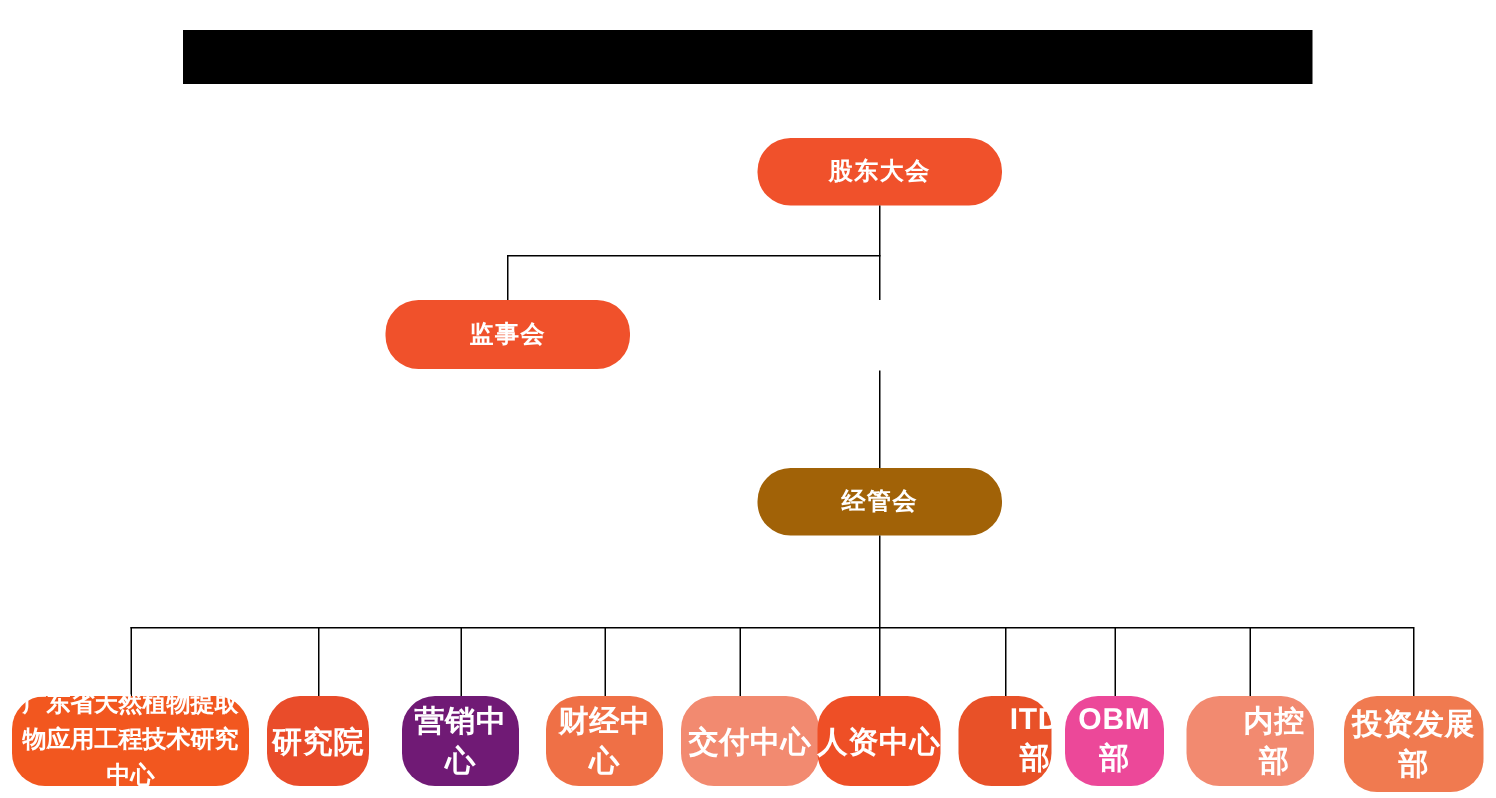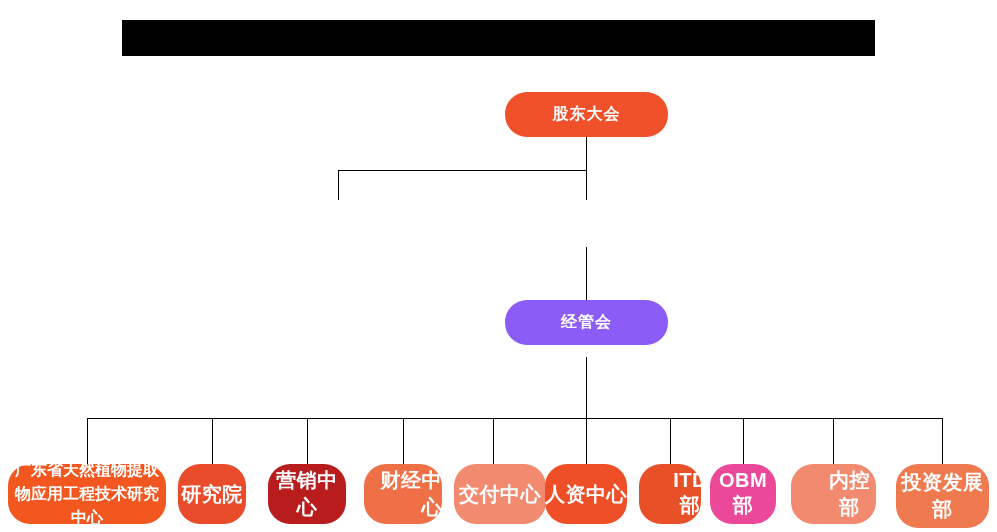--- a/index.html
+++ b/index.html
@@ -47,48 +47,49 @@
 <div class="canvas">
 
   <div class="redacted-bar" style="left:122px; top:20px; width:753px; height:36px;"></div>
 
   <div class="node" style="left: 505px; top: 92px; width: 163px; height: 45px; background-color: rgb(240, 81, 43);">股东大会</div>
 
   <div class="line v" style="left:586px; top:137px; height:63px;"></div>
   <div class="line h" style="left:338px; top:170px; width:249px;"></div>
   <div class="line v" style="left:338px; top:170px; height:30px;"></div>
 
+  <div class="node" style="left: 257px; top: 200px; width: 163px; height: 46px; background-color: rgb(240, 81, 43);">监事会</div>
 
 
   <div class="line v" style="left:586px; top:247px; height:65px;"></div>
 
-  <div class="node" style="left: 505px; top: 300px; width: 163px; height: 45px; background-color: #8b5cf6;">经管会</div>
+  <div class="node" style="left: 505px; top: 312px; width: 163px; height: 45px; background-color: #a16207;">经管会</div>
 
   <div class="line v" style="left:586px; top:357px; height:61px;"></div>
 
   <div class="line h" style="left:87px; top:418px; width:855px;"></div>
 
   <div class="line v" style="left:87px;  top:418px; height:46px;"></div>
   <div class="line v" style="left:212px; top:418px; height:46px;"></div>
   <div class="line v" style="left:307px; top:418px; height:46px;"></div>
   <div class="line v" style="left:403px; top:418px; height:46px;"></div>
   <div class="line v" style="left:493px; top:418px; height:46px;"></div>
   <div class="line v" style="left:586px; top:418px; height:46px;"></div>
   <div class="line v" style="left:670px; top:418px; height:46px;"></div>
   <div class="line v" style="left:743px; top:418px; height:46px;"></div>
   <div class="line v" style="left:833px; top:418px; height:46px;"></div>
   <div class="line v" style="left:942px; top:418px; height:46px;"></div>
 
   <div class="node dept dept-long" style="left: 8px; top: 464px; width: 158px; height: 60px; background-color: rgb(242, 87, 31);">广东省天然植物提取物应用工程技术研究中心</div>
 
   <div class="node dept" style="left: 178px; top: 464px; width: 68px; height: 60px; background-color: rgb(233, 76, 42);">研究院</div>
 
-  <div class="node dept" style="left: 268px; top: 464px; width: 78px; height: 60px; background-color: #b91c1c;">营销中心</div>
+  <div class="node dept" style="left: 268px; top: 464px; width: 78px; height: 60px; background-color: #701a75;">营销中心</div>
 
-  <div class="node dept" style="left: 364px; top: 464px; width: 78px; height: 60px; background-color: rgb(239, 112, 70); text-align: right;">财经中心</div>
+  <div class="node dept" style="left: 364px; top: 464px; width: 78px; height: 60px; background-color: rgb(239, 112, 70);">财经中心</div>
 
   <div class="node dept" style="left: 454px; top: 464px; width: 92px; height: 60px; background-color: rgb(242, 138, 112);">交付中心</div>
 
   <div class="node dept" style="left: 545px; top: 464px; width: 82px; height: 60px; background-color: rgb(238, 79, 38);">人资中心</div>
 
   <div class="node dept" style="left: 639px; top: 464px; width: 62px; height: 60px; background-color: rgb(232, 81, 40); padding-left: 40px;">ITD部</div>
 
   <div class="node dept" style="left: 710px; top: 464px; width: 66px; height: 60px; background-color: #ec4899;">OBM部</div>
 
   <div class="node dept" style="left: 791px; top: 464px; width: 85px; height: 60px; background-color: rgb(242, 138, 112); padding-left: 32px;">内控部</div>

